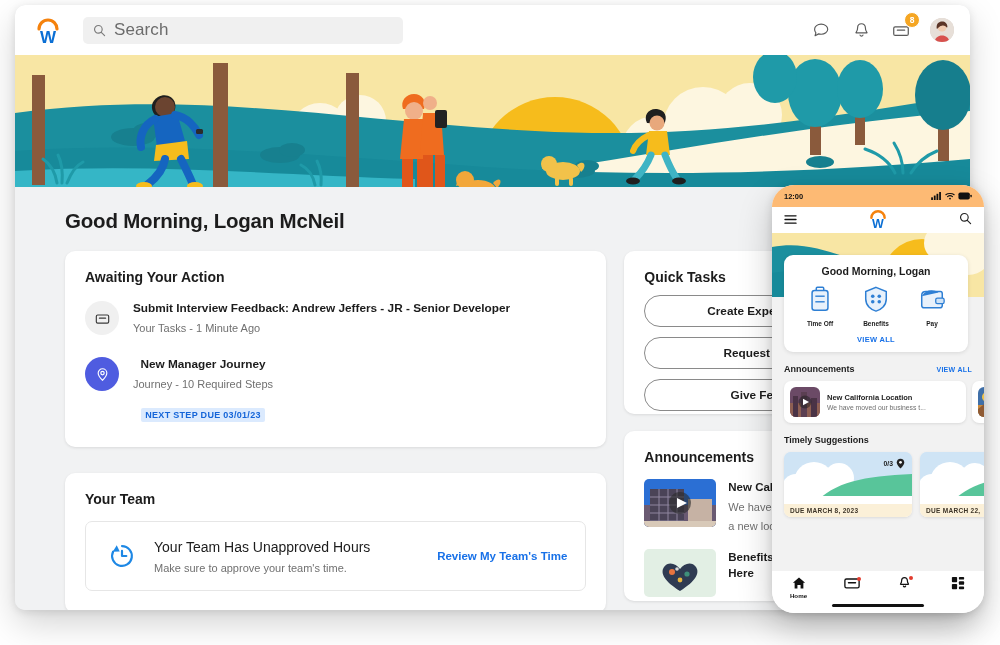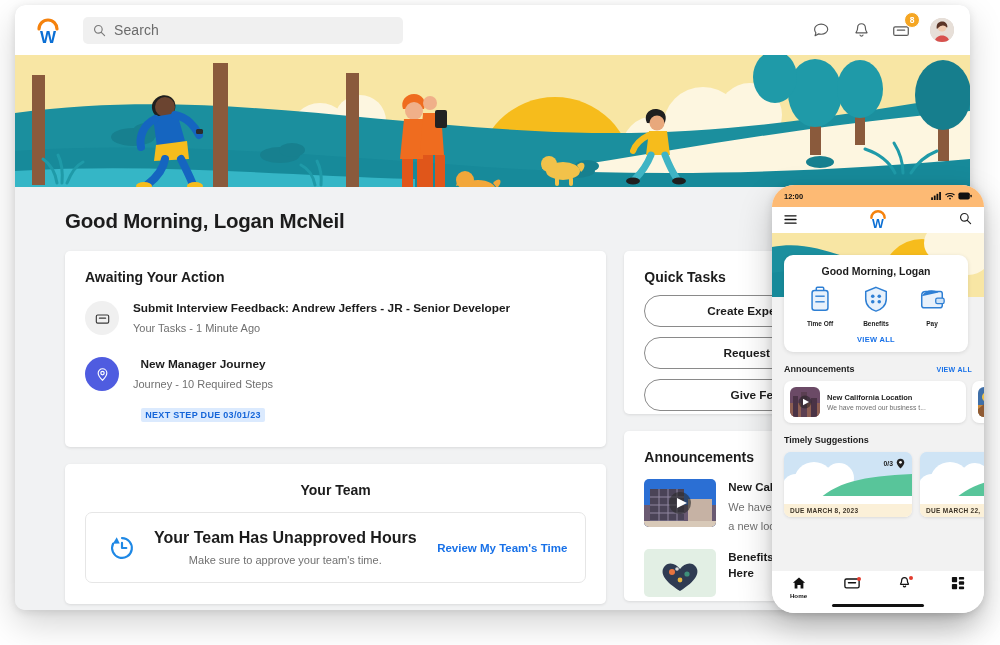--- a/index.html
+++ b/index.html
@@ -14,21 +14,21 @@
     background:#f1f2f3; border-radius:10px; overflow:hidden;
     box-shadow:0 14px 34px rgba(0,0,0,.17), 0 2px 8px rgba(0,0,0,.10);
   }
 
   
   .topbar{ position:absolute; left:0; top:0; width:955px; height:50px; background:#fff;
      border-radius:10px 10px 0 0; display:flex; align-items:center; }
   .wd-logo{ width:38px; height:34px; margin-left:14px; display:flex; align-items:center; justify-content:center; }
   .search{ margin-left:16px; width:320px; height:27px; background:#f0f0f0; border-radius:5px;
      display:flex; align-items:center; padding:0 10px; gap:8px; }
-  .search-ph{ font-size:14px; color:#6b6b6b; letter-spacing:.1px; }
+  .search-ph{ font-size:17px; color:#6b6b6b; letter-spacing:.1px; }
   .topbar-right{ margin-left:auto; margin-right:16px; display:flex; align-items:center; gap:18px; }
   .ticon{ position:relative; width:22px; height:22px; display:flex; align-items:center; justify-content:center; }
   .badge{ position:absolute; right:-8px; top:-7px; width:16px; height:16px; border-radius:50%;
      background:#f5a623; color:#fff; font-size:8.5px; font-weight:bold; display:flex;
      align-items:center; justify-content:center; border:1.5px solid #fff; }
   .avatar{ width:24px; height:24px; border-radius:50%; overflow:hidden; background:#d8cfc8; }
 
   
   .hero{ position:absolute; left:0; top:50px; width:955px; height:132px; overflow:hidden; background:#f7e7a8; }
   .hero svg{ display:block; }
@@ -37,36 +37,36 @@
   .page{ position:absolute; left:0; top:182px; width:955px; height:423px; background:#f1f2f3; }
 
   .greet-row{ display:flex; align-items:baseline; padding:22px 50px 0 50px; }
   .greet{ font-size:20.5px; font-weight:bold; color:#1c1c1c; letter-spacing:-.2px; }
   .date{ margin-left:auto; font-size:12.5px; color:#5c5c5c; white-space:nowrap; }
 
   .cols{ display:flex; gap:18px; padding:18px 50px 0 50px; align-items:flex-start; }
   .colL{ width:562px; }
   .colR{ width:307px; }
 
-  .card{ background:#fff; border-radius:5px; box-shadow:0 1px 3px rgba(0,0,0,.10); }
+  .card{ background:#fff; border-radius:10px; box-shadow:0 1px 3px rgba(0,0,0,.10); }
   .card-title{ font-size:14px; font-weight:bold; color:#1c1c1c; padding:18px 20px 0 20px; }
 
   .task{ display:flex; align-items:flex-start; padding:16px 20px 0 20px; }
   .task-ic{ width:34px; height:34px; border-radius:50%; flex:0 0 auto; display:flex;
      align-items:center; justify-content:center; margin-right:14px; }
   .ic-grey{ background:#f0f0f0; }
   .ic-indigo{ background:#4f5ce0; }
   .task-t{ font-size:11.8px; font-weight:bold; color:#1c1c1c; line-height:1.35; }
   .task-s{ font-size:11px; color:#707070; margin-top:5px; }
   .pill-badge{ display:inline-block; margin-top:18px; background:#dbeafe; color:#1565d8;
      font-size:9px; font-weight:bold; letter-spacing:.3px; padding:2px 4px; border-radius:2px; }
 
   .team-inner{ margin:14px 20px 0 20px; border:1px solid #e6e6e6; border-radius:7px;
      padding:16px 18px; display:flex; align-items:center; }
-  .team-txt-t{ font-size:16px; font-weight:bold; color:#1c1c1c; }
+  .team-txt-t{ font-size:14px; font-weight:normal; color:#1c1c1c; }
   .team-txt-s{ font-size:11px; color:#707070; margin-top:7px; }
   .team-link{ margin-left:auto; font-size:11.5px; font-weight:bold; color:#1871e8; white-space:nowrap; }
 
   .qt-btn{ margin:10px 20px 0 20px; height:32px; border:1px solid #8a8a8a; border-radius:17px;
      display:flex; align-items:center; justify-content:center; font-size:11.8px;
      font-weight:bold; color:#1c1c1c; background:#fff; }
 
   .ann-item{ display:flex; padding:14px 20px 0 20px; align-items:flex-start; }
   .thumb{ width:72px; height:48px; border-radius:5px; flex:0 0 auto; margin-right:12px;
      overflow:hidden; position:relative; }
@@ -316,21 +316,21 @@
                 </svg>
               </div>
               <div>
                 <div class="task-t">New Manager Journey</div>
                 <div class="task-s">Journey - 10 Required Steps</div>
                 <div class="pill-badge">NEXT STEP DUE 03/01/23</div>
               </div>
             </div>
           </div>
 
-          <div class="card" style="margin-top:17px; height:140px;text-align:center;">
+          <div class="card" style="margin-top:26px; height:140px;">
             <div class="card-title">Your Team</div>
             <div class="team-inner">
               <div style="width:36px;height:36px;margin-right:14px;flex:0 0 auto;display:flex;align-items:center;justify-content:center;">
                 <svg width="32" height="32" viewBox="0 0 34 34">
                   <path d="M17 6.5a10.5 10.5 0 1 1-9.4 5.8" fill="none" stroke="#1e88e5" stroke-width="2.3" stroke-linecap="round"></path>
                   <path d="M11.4 5.6 L7.2 12.6 L14.6 12.2 Z" fill="#1e88e5"></path>
                   <path d="M17 11.6 V17 H21.6" fill="none" stroke="#1e88e5" stroke-width="2.3" stroke-linecap="round" stroke-linejoin="round"></path>
                 </svg>
               </div>
               <div>

